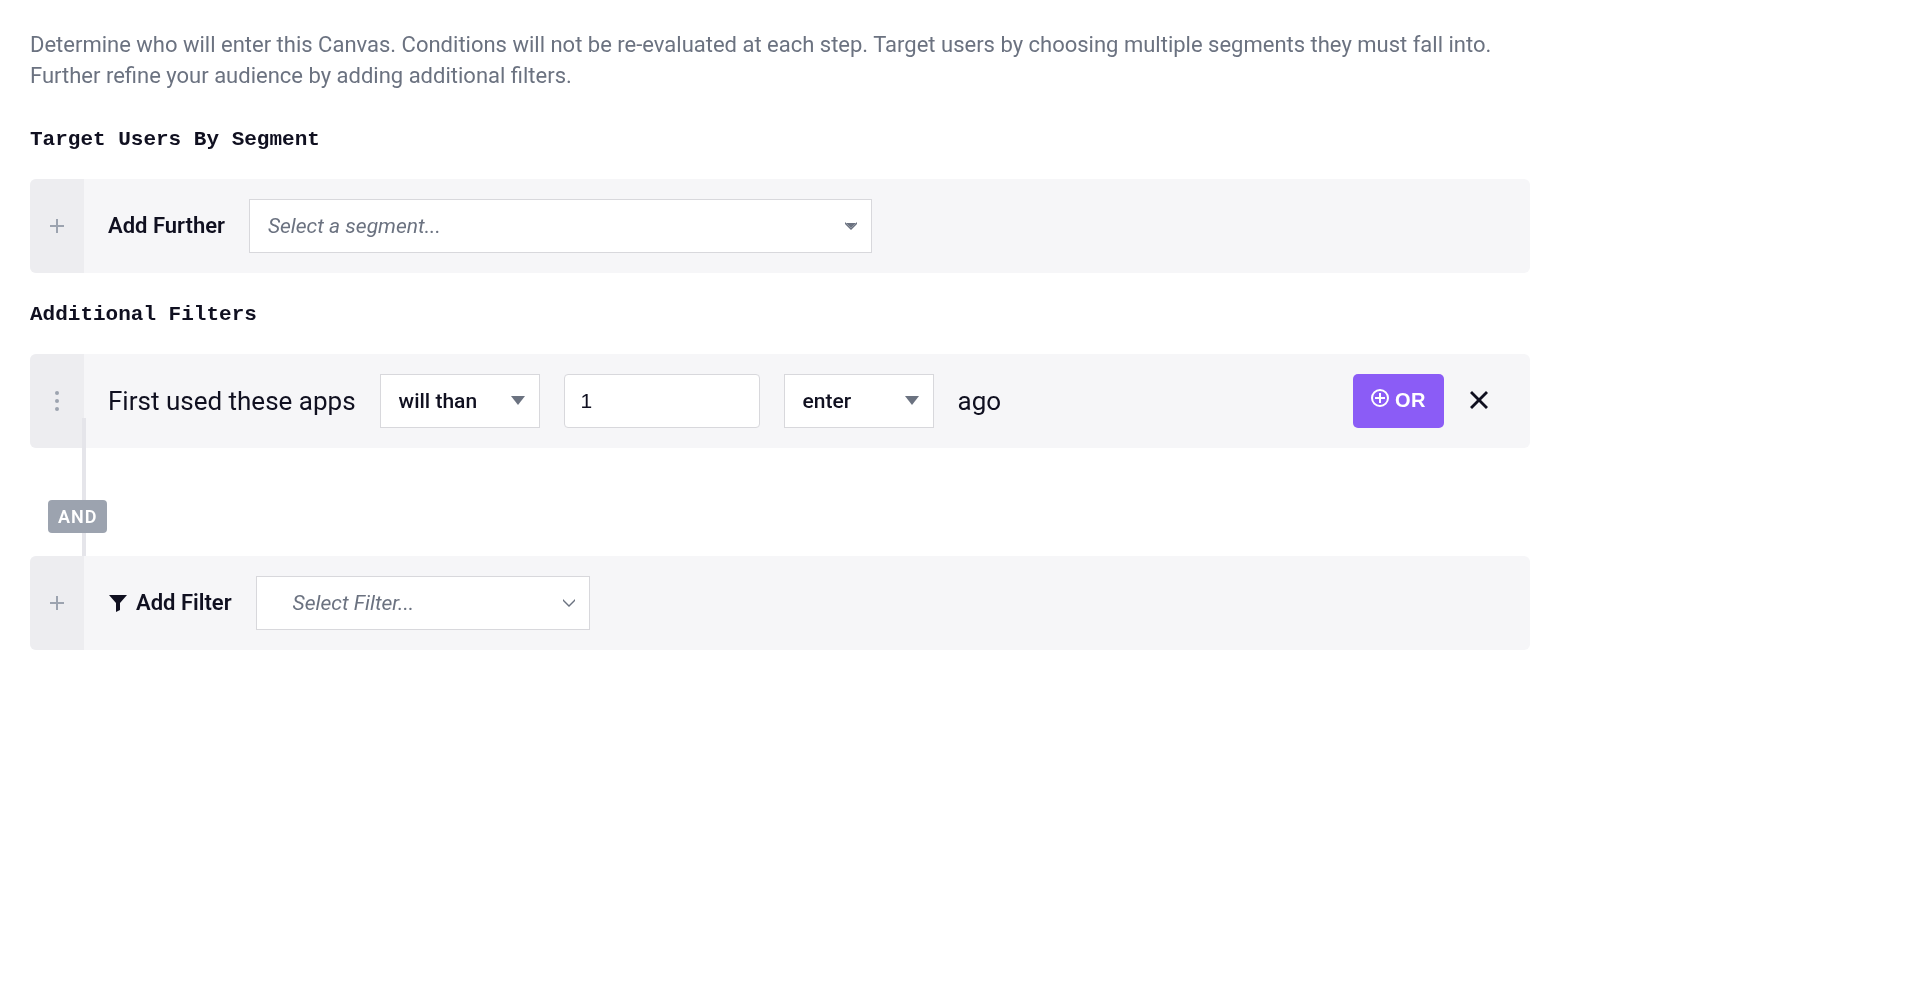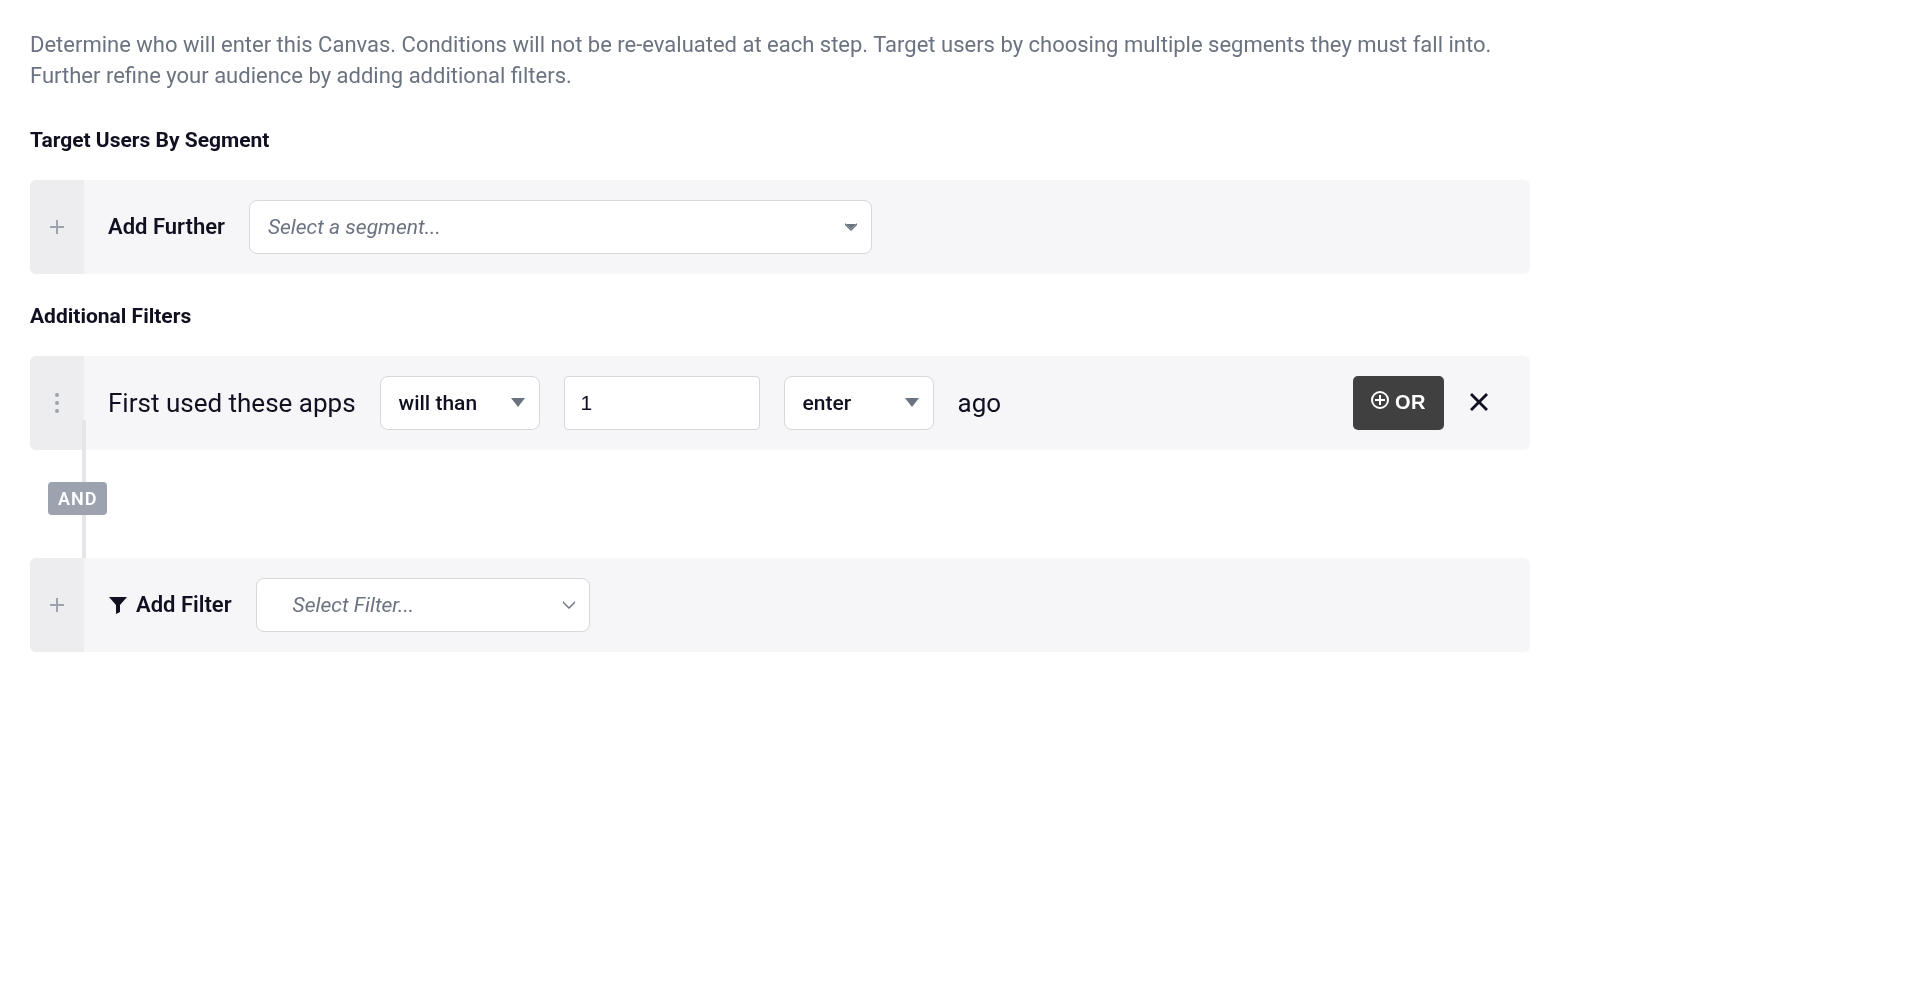--- a/index.html
+++ b/index.html
@@ -27,20 +27,21 @@
       font-size: 22px;
       color: #6b7280;
       line-height: 1.4;
       margin-bottom: 36px;
     }
     h2.section-title {
       font-size: 21px;
       font-weight: 700;
       color: #101020;
       margin-bottom: 28px;
+      font-family: Liberation Mono, monospace;
     }
     .row-box {
       display: flex;
       align-items: center;
       background: #f6f6f8;
       border-radius: 6px;
       min-height: 94px;
       margin-bottom: 30px;
       position: relative;
     }
@@ -71,21 +72,21 @@
       gap: 8px;
       white-space: nowrap;
     }
     .row-label .funnel-icon {
       display: inline-flex;
     }
     .select-control {
       position: relative;
       background: #ffffff;
       border: 1px solid #d8d8dc;
-      border-radius: 8px;
+      border-radius: 0;
       display: flex;
       align-items: center;
       padding: 0 44px 0 18px;
       height: 54px;
       font-size: 21px;
       color: #6b7280;
       font-style: italic;
       cursor: pointer;
     }
     .select-control.solid-text {
@@ -123,21 +124,21 @@
       margin-left: auto;
       display: flex;
       align-items: center;
       gap: 20px;
       padding-right: 12px;
     }
     .or-button {
       display: inline-flex;
       align-items: center;
       gap: 6px;
-      background: #404040;
+      background: #8b5cf6;
       color: #ffffff;
       border: none;
       border-radius: 5px;
       height: 54px;
       padding: 0 18px;
       font-size: 20px;
       font-weight: 600;
       cursor: pointer;
       letter-spacing: 0.5px;
     }
@@ -158,21 +159,21 @@
       position: absolute;
       left: 52px;
       top: -30px;
       bottom: -2px;
       width: 4px;
       background: #e5e5ea;
     }
     .and-badge {
       position: absolute;
       left: 18px;
-      top: 32px;
+      top: 52px;
       background: #9ca3af;
       color: #ffffff;
       font-size: 18px;
       font-weight: 600;
       letter-spacing: 1px;
       padding: 6px 10px;
       border-radius: 4px;
     }
     .filter-rows-wrap {
       position: relative;

